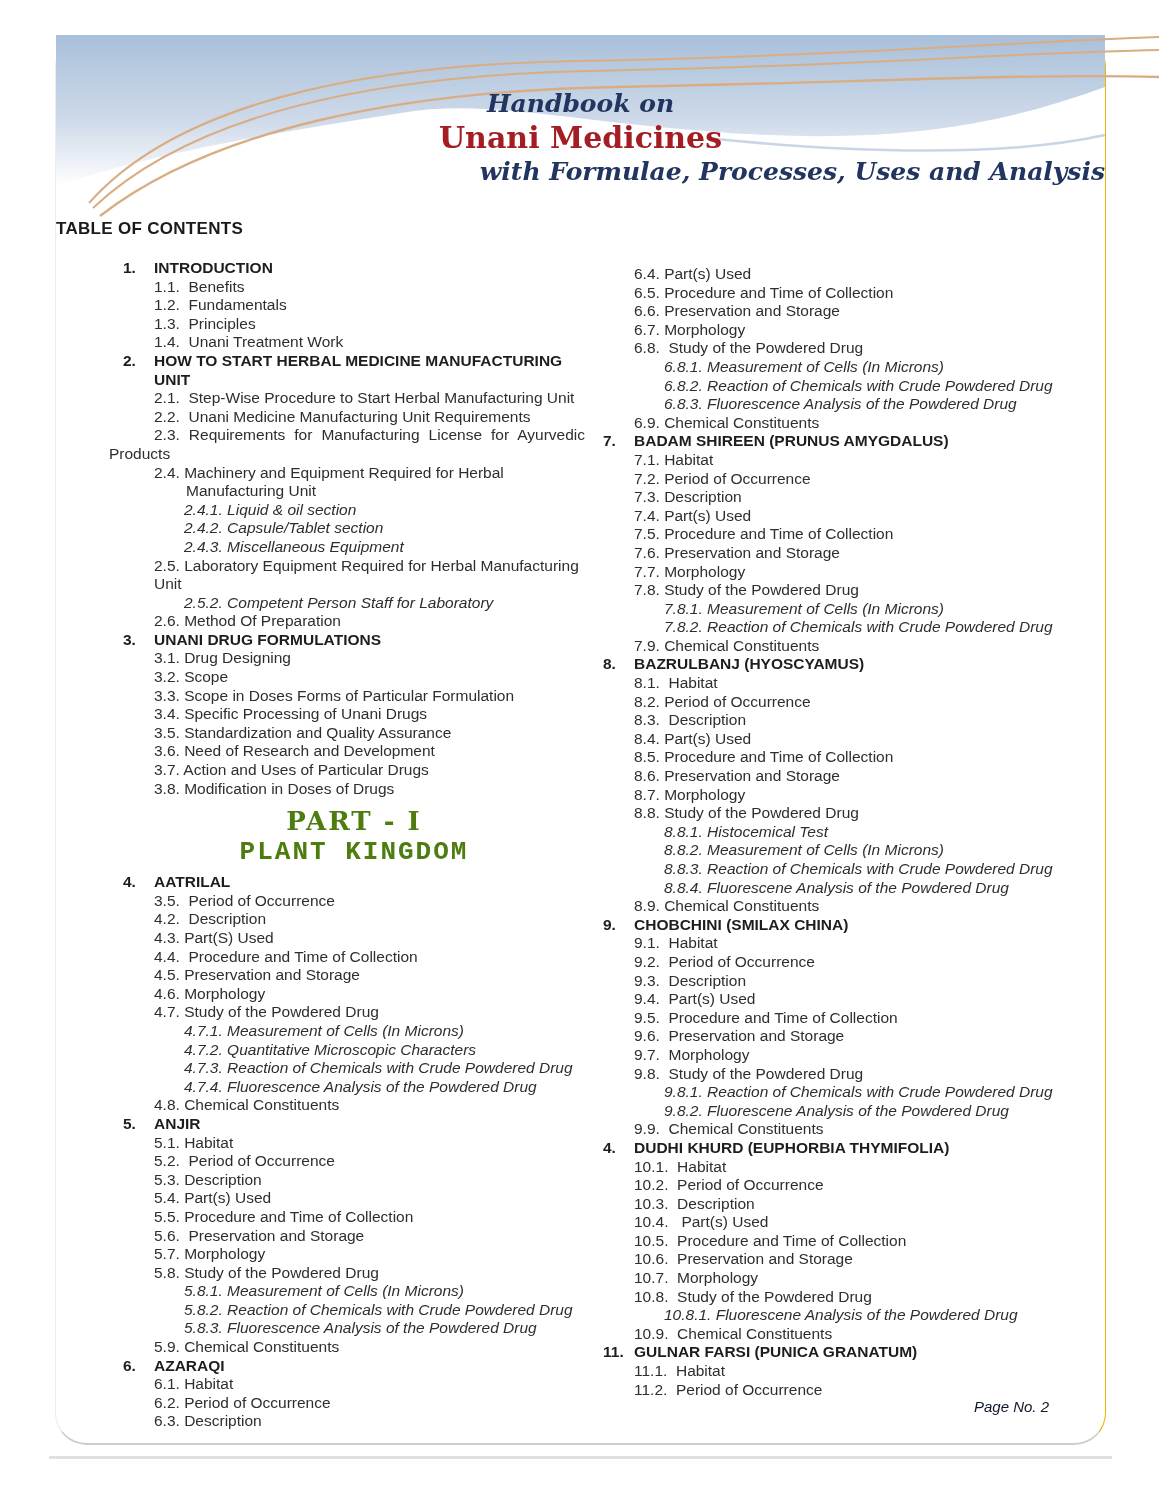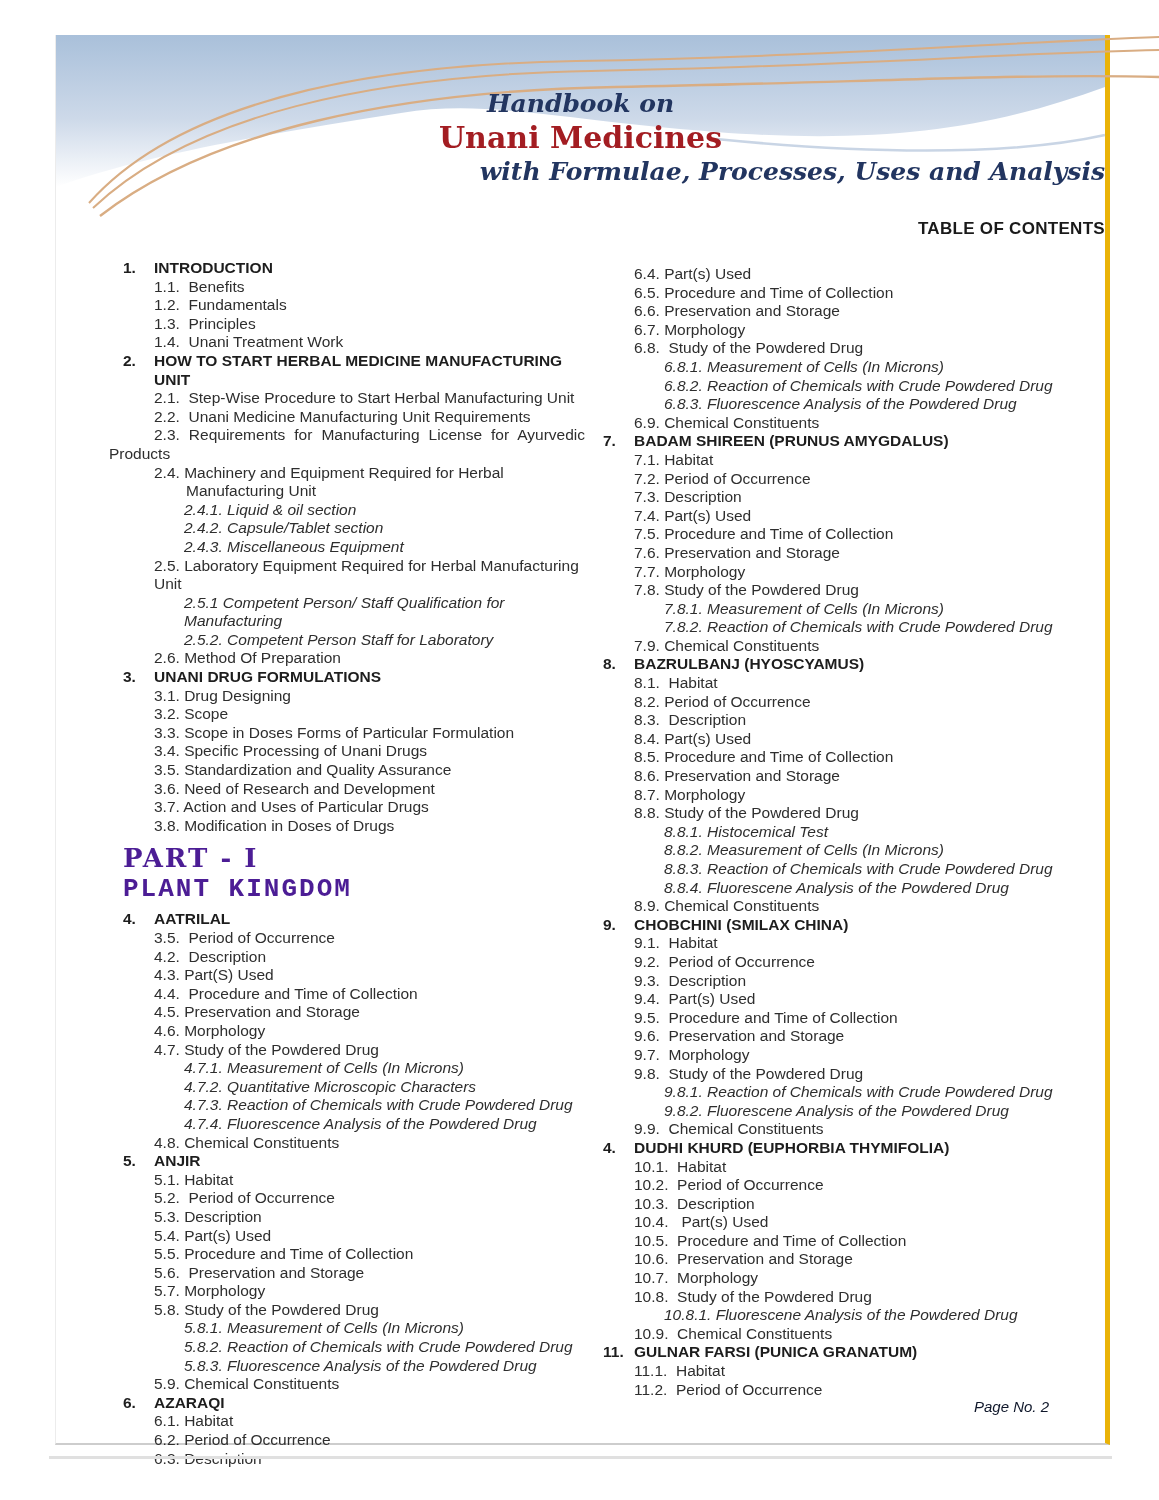--- a/index.html
+++ b/index.html
@@ -4,48 +4,48 @@
 <style>
   :root{
     --navy:#223560; --red:#a31d22; --tan:#d9ad83;
     --ink:#2e2e2e; --ink-bold:#1d1d1d;
     --blue-top:#a9c0da; --blue-mid:#cdd9e9;
   }
   html,body{margin:0;padding:0;background:#ffffff;}
   body{width:1159px;height:1500px;position:relative;font-family:"Liberation Sans",sans-serif;overflow:hidden;}
 
   .page{position:absolute;left:55px;top:35px;width:1049px;height:1408px;background:#fff;
-        border-left:1px solid #ececec;border-right:5px solid #eab308;border-bottom:2px solid #cdcdcd;}
+        border-left:1px solid #ececec;border-right:1px solid #eab308;border-bottom:2px solid #cdcdcd;border-radius:32px;}
   .shadow-line{position:absolute;left:49px;top:1456px;width:1063px;height:3px;background:#e0e0e0;}
 
   .header-art{position:absolute;left:0;top:0;width:1104px;height:210px;overflow:visible;pointer-events:none;}
 
   .title-block{position:absolute;left:0;top:54px;width:100%;text-align:center;}
   .title-line1{font-family:"DejaVu Serif",serif;font-style:italic;font-weight:bold;font-size:25px;line-height:30px;color:var(--navy);}
   .title-line2{font-family:"DejaVu Serif",serif;font-weight:bold;font-size:30px;line-height:37px;color:var(--red);}
   .title-line3{font-family:"DejaVu Serif",serif;font-style:italic;font-weight:bold;font-size:25px;line-height:31px;color:var(--navy);text-align:right;}
 
-  .toc-heading{position:absolute;left:0;top:184px;width:100%;text-align:right;
+  .toc-heading{position:absolute;left:0;top:184px;width:100%;text-align:left;
                font-size:17px;font-weight:bold;color:#1a1a1a;letter-spacing:.3px;}
 
   .col{position:absolute;}
   .col-left{left:67px;top:224px;width:462px;}
   .col-right{left:547px;top:230px;width:472px;}
 
   .line{font-size:15.5px;line-height:18.6px;color:var(--ink);white-space:pre-wrap;}
   .chapter{display:flex;font-weight:bold;color:var(--ink-bold);}
   .chapter .num{flex:0 0 31px;white-space:pre-wrap;}
   .chapter .ctitle{white-space:pre-wrap;}
   .item{padding-left:31px;}
   .sub{padding-left:61px;font-style:italic;}
   .cont{padding-left:63px;}
   .outdent{margin-left:-14px;}
   .just{padding-left:31px;white-space:normal;text-align:justify;text-align-last:justify;}
   .part{font-family:"DejaVu Serif",serif;font-weight:bold;font-size:26px;line-height:31px;
-        letter-spacing:2px;color:#4c1d95;margin-top:8px;}
+        text-align:center;letter-spacing:2px;color:#4d7c0f;margin-top:8px;}
   .part + .part{margin-top:0;margin-bottom:5px;font-family:Liberation Mono, monospace;}
 
   .page-num{position:absolute;right:56px;top:1363px;font-style:italic;font-size:15px;color:#0f172a;}
 </style>
 </head>
 <body>
 
 <div class="page">
 
   <svg class="header-art" viewBox="0 0 1104 210" width="1104" height="210" overflow="visible" aria-hidden="true">
@@ -84,21 +84,20 @@
       <div class="line item">2.1.  Step-Wise Procedure to Start Herbal Manufacturing Unit</div>
       <div class="line item">2.2.  Unani Medicine Manufacturing Unit Requirements</div>
       <div class="line just">2.3. Requirements for Manufacturing License for Ayurvedic</div>
       <div class="line outdent">Products</div>
       <div class="line item">2.4. Machinery and Equipment Required for Herbal</div>
       <div class="line cont">Manufacturing Unit</div>
       <div class="line sub">2.4.1. Liquid &amp; oil section</div>
       <div class="line sub">2.4.2. Capsule/Tablet section</div>
       <div class="line sub">2.4.3. Miscellaneous Equipment</div>
       <div class="line item">2.5. Laboratory Equipment Required for Herbal Manufacturing Unit</div>
-      <div class="line sub">2.5.1 Competent Person/ Staff Qualification for Manufacturing</div>
       <div class="line sub">2.5.2. Competent Person Staff for Laboratory</div>
       <div class="line item">2.6. Method Of Preparation</div>
       <div class="line chapter"><span class="num">3.</span><span class="ctitle">UNANI DRUG FORMULATIONS</span></div>
       <div class="line item">3.1. Drug Designing</div>
       <div class="line item">3.2. Scope</div>
       <div class="line item">3.3. Scope in Doses Forms of Particular Formulation</div>
       <div class="line item">3.4. Specific Processing of Unani Drugs</div>
       <div class="line item">3.5. Standardization and Quality Assurance</div>
       <div class="line item">3.6. Need of Research and Development</div>
       <div class="line item">3.7. Action and Uses of Particular Drugs</div>

